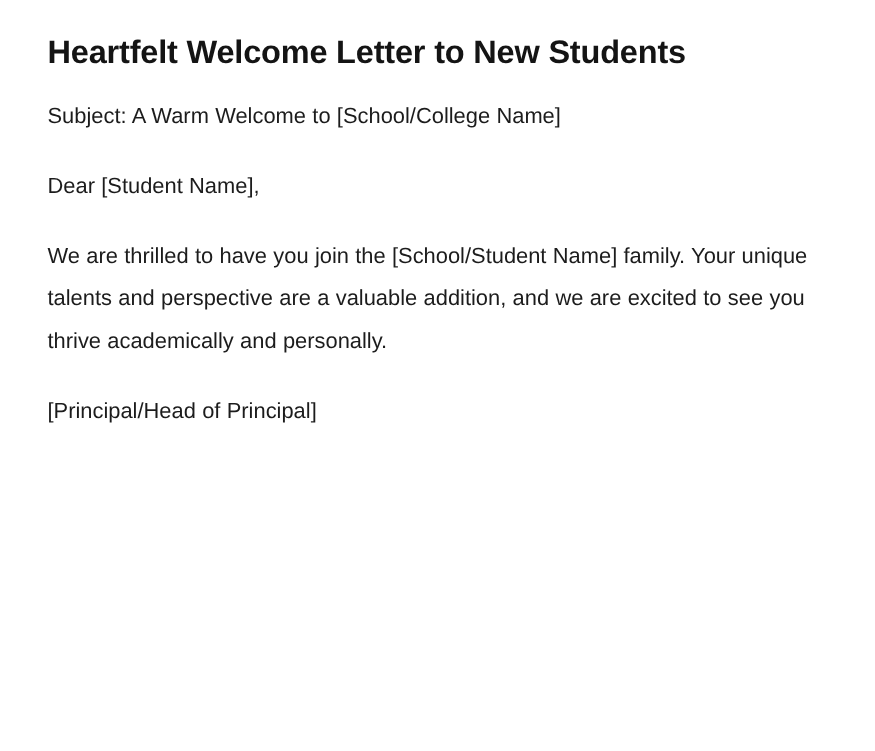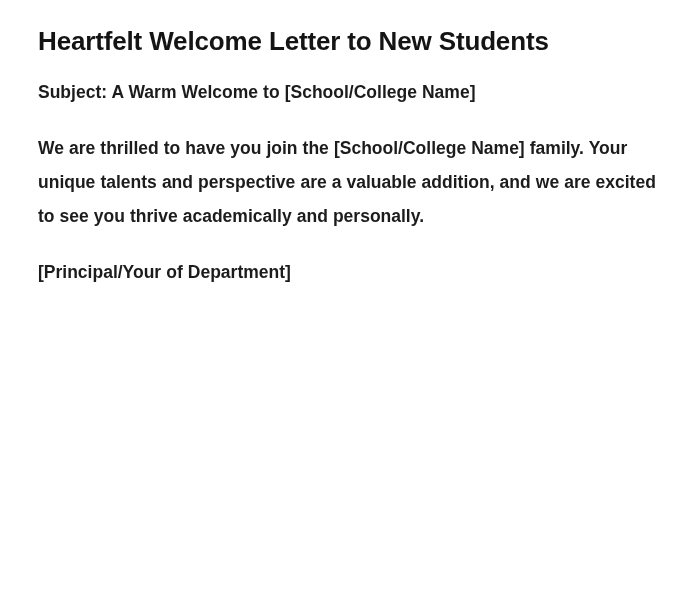--- a/index.html
+++ b/index.html
@@ -35,21 +35,21 @@
 
   .letter-body {
     margin-top: 18px;
   }
 
   .letter-para {
     margin: 0 0 22px 0;
     padding: 0;
     font-family: "Liberation Sans", sans-serif;
     font-size: 17.5px;
-    font-weight: bold;
+    font-weight: normal;
     line-height: 34px;
     color: #1c1c1c;
     max-width: 622px;
     word-spacing: 0.2px;
   }
 
   .letter-para:last-child {
     margin-bottom: 0;
   }
 </style>
@@ -57,21 +57,22 @@
 <body>
 
 <div class="letter-page">
 
   <h1 class="letter-title">Heartfelt Welcome Letter to New Students</h1>
 
   <div class="letter-body">
 
     <p class="letter-para">Subject: A Warm Welcome to [School/College Name]</p>
 
+    <p class="letter-para">Dear [Student Name],</p>
 
-    <p class="letter-para">We are thrilled to have you join the [School/College Name] family. Your unique talents and perspective are a valuable addition, and we are excited to see you thrive academically and personally.</p>
+    <p class="letter-para">We are thrilled to have you join the [School/Student Name] family. Your unique talents and perspective are a valuable addition, and we are excited to see you thrive academically and personally.</p>
 
 
 
-    <p class="letter-para">[Principal/Your of Department]</p>
+    <p class="letter-para">[Principal/Head of Principal]</p>
 
   </div>
 </div>
 
 </body></html>

